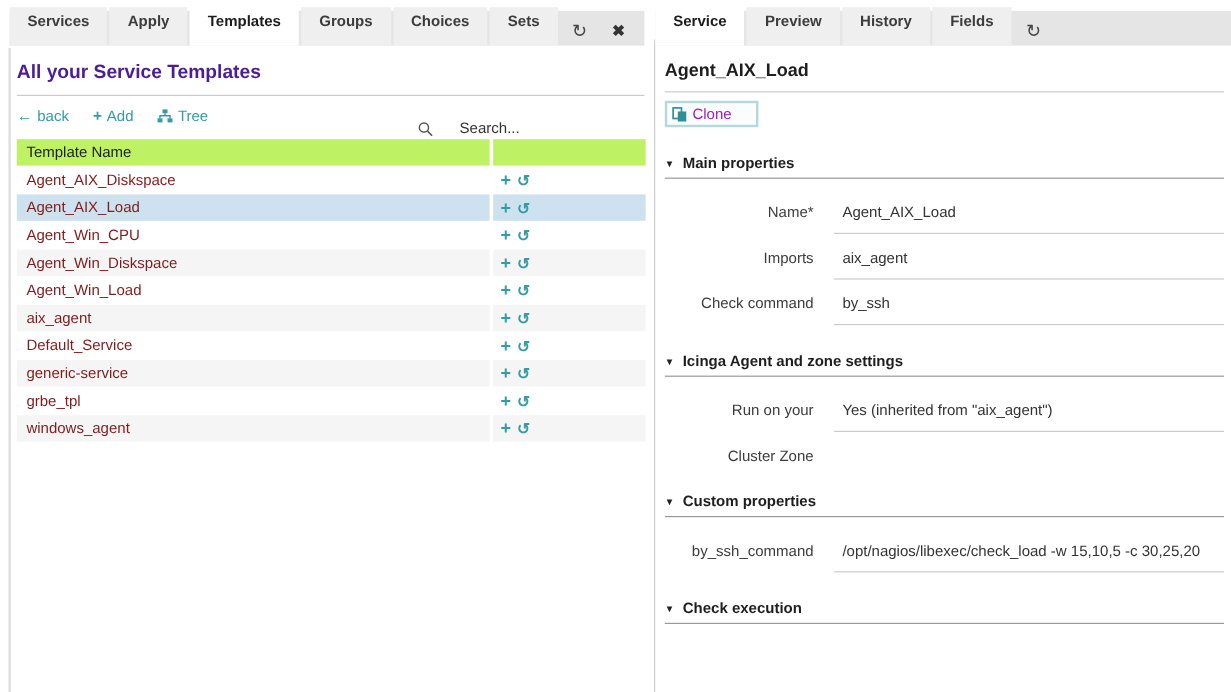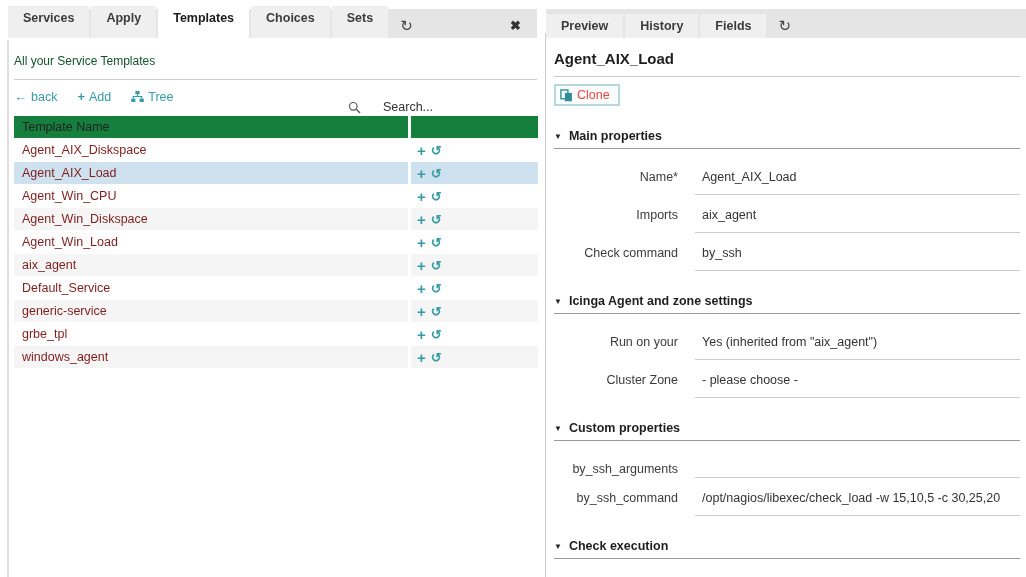--- a/index.html
+++ b/index.html
@@ -30,57 +30,57 @@
     padding:0 10px; color:#444; font-size:15px; cursor:pointer;
   }
   .close-ico { margin-left:auto; margin-right:6px; font-size:13px; font-weight:bold; color:#333; }
 
   
   .lp-content { padding-left:6px; }
   .ctrl-row {
     position:relative; margin-top:12px; height:30px;
     border-bottom:1px solid #ccc;
   }
-  .page-title { font-size:12px; font-weight:normal; color:#14532d; line-height:22px; }
+  .page-title { font-size:16px; font-weight:bold; color:#4c1d95; line-height:22px; }
   .search-box { position:absolute; left:334px; top:2px; display:flex; align-items:flex-end; gap:22px;margin-top:48px; }
   .search-box input {
     border:none; outline:none; width:95px; font-size:12.5px; color:#333;
     font-family:"Liberation Sans", sans-serif; background:transparent;
   }
   .search-box input::placeholder { color:#333; opacity:1; }
 
   .actions-row { margin-top:9px; display:flex; gap:20px; align-items:center; }
   .action-link { color:#359ba5; cursor:pointer; display:flex; align-items:center; gap:4px; font-size:12.5px; }
   .action-link .glyph { font-weight:bold; font-size:13px; }
 
   
   .tpl-table { margin-top:12px; width:524px; }
   .trow { display:flex; height:22px; margin-bottom:1px; }
   .trow .cell { height:22px; line-height:22px; }
   .cell.name    { width:394px; margin-right:3px; padding-left:8px; overflow:hidden; white-space:nowrap; }
   .cell.actions { flex:1; padding-left:6px; display:flex; align-items:center; gap:5px; }
-  .thead .cell  { background:#15803d; color:#222; font-size:12.5px; }
+  .thead .cell  { background:#bef264; color:#222; font-size:12.5px; }
   .trow.alt .cell      { background:#f5f5f5; }
   .trow.selected .cell { background:#cde2ee; }
   .rowlink { color:#7f1d1d; text-decoration:none; cursor:pointer; }
   .ico { color:#359ba5; font-weight:bold; cursor:pointer; line-height:1; }
   .ico.plus { font-size:15px; }
   .ico.hist { font-size:13px; }
 
   
   .rp-content { padding:0 6px 0 8px; }
   .obj-title {
     margin-top:12px; font-size:15px; font-weight:bold; color:#1e1e1e;
     padding-bottom:9px; border-bottom:1px solid #ccc;
   }
   .clone-row { margin-top:7px; }
   .clone-btn {
     display:inline-flex; align-items:center; gap:4px;
     border:2px solid #b5d9da; background:#fbfdfd;
-    padding:2px 8px 2px 4px; font-size:12.5px; color:#ef4444; cursor:pointer;
+    padding:2px 20px 2px 4px; font-size:12.5px; color:#a21caf; cursor:pointer;
     font-family:"Liberation Sans", sans-serif;
   }
   .section { margin-top:23px; }
   .sec-head {
     display:flex; align-items:center; gap:7px;
     font-weight:bold; font-size:12.5px; color:#1e1e1e;
     padding-bottom:5px; border-bottom:1px solid #999; cursor:pointer;
   }
   .caret { font-size:8px; color:#222; }
   .fields .field { display:flex; margin-top:12px; }
@@ -101,20 +101,21 @@
 
 <div class="left-edge-line"></div>
 <div class="panel-divider"></div>
 
 <div class="panel" id="left-panel">
   <div class="tabbar">
     <span id="left-tabs" style="display:flex;">
         <span class="tab"><span class="tab-label">Services</span></span>
         <span class="tab"><span class="tab-label">Apply</span></span>
         <span class="tab active"><span class="tab-label">Templates</span></span>
+        <span class="tab"><span class="tab-label">Groups</span></span>
         <span class="tab"><span class="tab-label">Choices</span></span>
         <span class="tab"><span class="tab-label">Sets</span></span>
       </span>
     <span class="strip-ico">↻</span>
     <span class="strip-ico close-ico">✖</span>
   </div>
 
   <div class="lp-content">
     <div class="ctrl-row">
       <span class="page-title">All your Service Templates</span>
@@ -244,20 +245,21 @@
     </div>
   </div>
         </div>
     </div>
   </div>
 </div>
 
 <div class="panel" id="right-panel">
   <div class="tabbar">
     <span id="right-tabs" style="display:flex;">
+        <span class="tab active"><span class="tab-label">Service</span></span>
         <span class="tab"><span class="tab-label">Preview</span></span>
         <span class="tab"><span class="tab-label">History</span></span>
         <span class="tab"><span class="tab-label">Fields</span></span>
       </span>
     <span class="strip-ico">↻</span>
   </div>
 
   <div class="rp-content">
     <div class="obj-title">Agent_AIX_Load</div>
 
@@ -297,35 +299,30 @@
       <span class="caret">▼</span>
       <span class="sec-title">Icinga Agent and zone settings</span>
     </div>
     <div class="fields">
             <div class="field">
     <label class="flabel">Run on your</label>
     <div class="fval">Yes (inherited from "aix_agent")</div>
   </div>
             <div class="field">
     <label class="flabel">Cluster Zone</label>
-    <div class="fval">- please choose -</div>
   </div>
           </div>
   </div>
         <div class="section">
     <div class="sec-head">
       <span class="caret">▼</span>
       <span class="sec-title">Custom properties</span>
     </div>
     <div class="fields">
             <div class="field">
-    <label class="flabel">by_ssh_arguments</label>
-    <div class="fval"></div>
-  </div>
-            <div class="field">
     <label class="flabel">by_ssh_command</label>
     <div class="fval">/opt/nagios/libexec/check_load -w 15,10,5 -c 30,25,20</div>
   </div>
           </div>
   </div>
         <div class="section">
     <div class="sec-head">
       <span class="caret">▼</span>
       <span class="sec-title">Check execution</span>
     </div>

